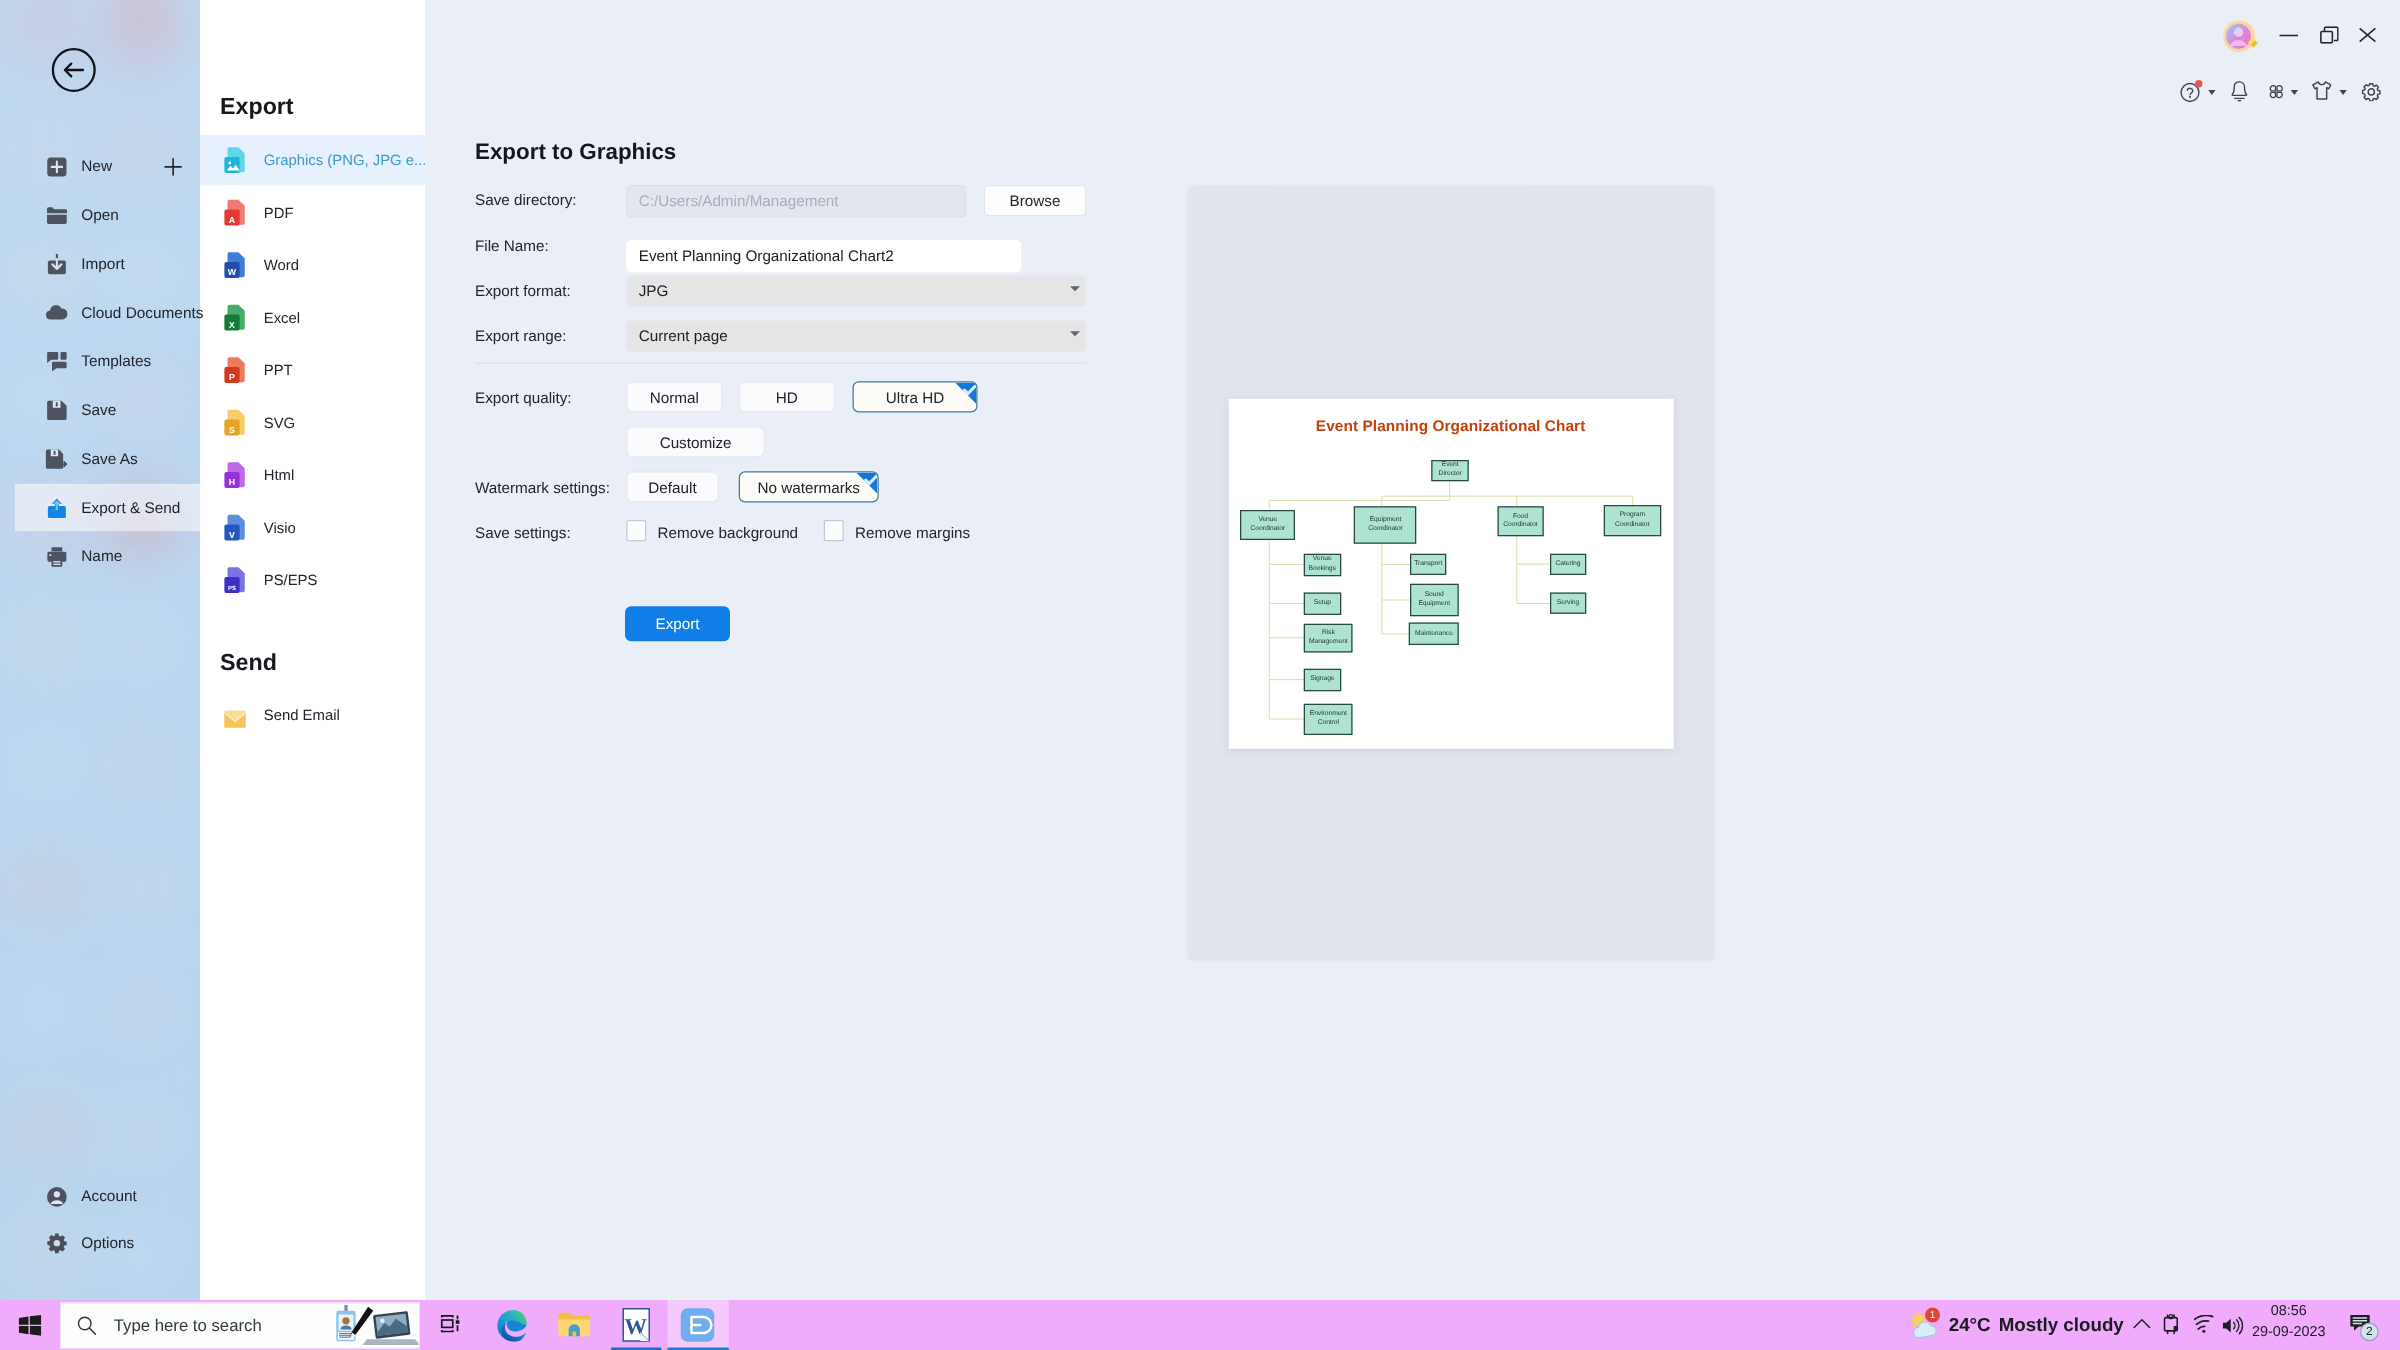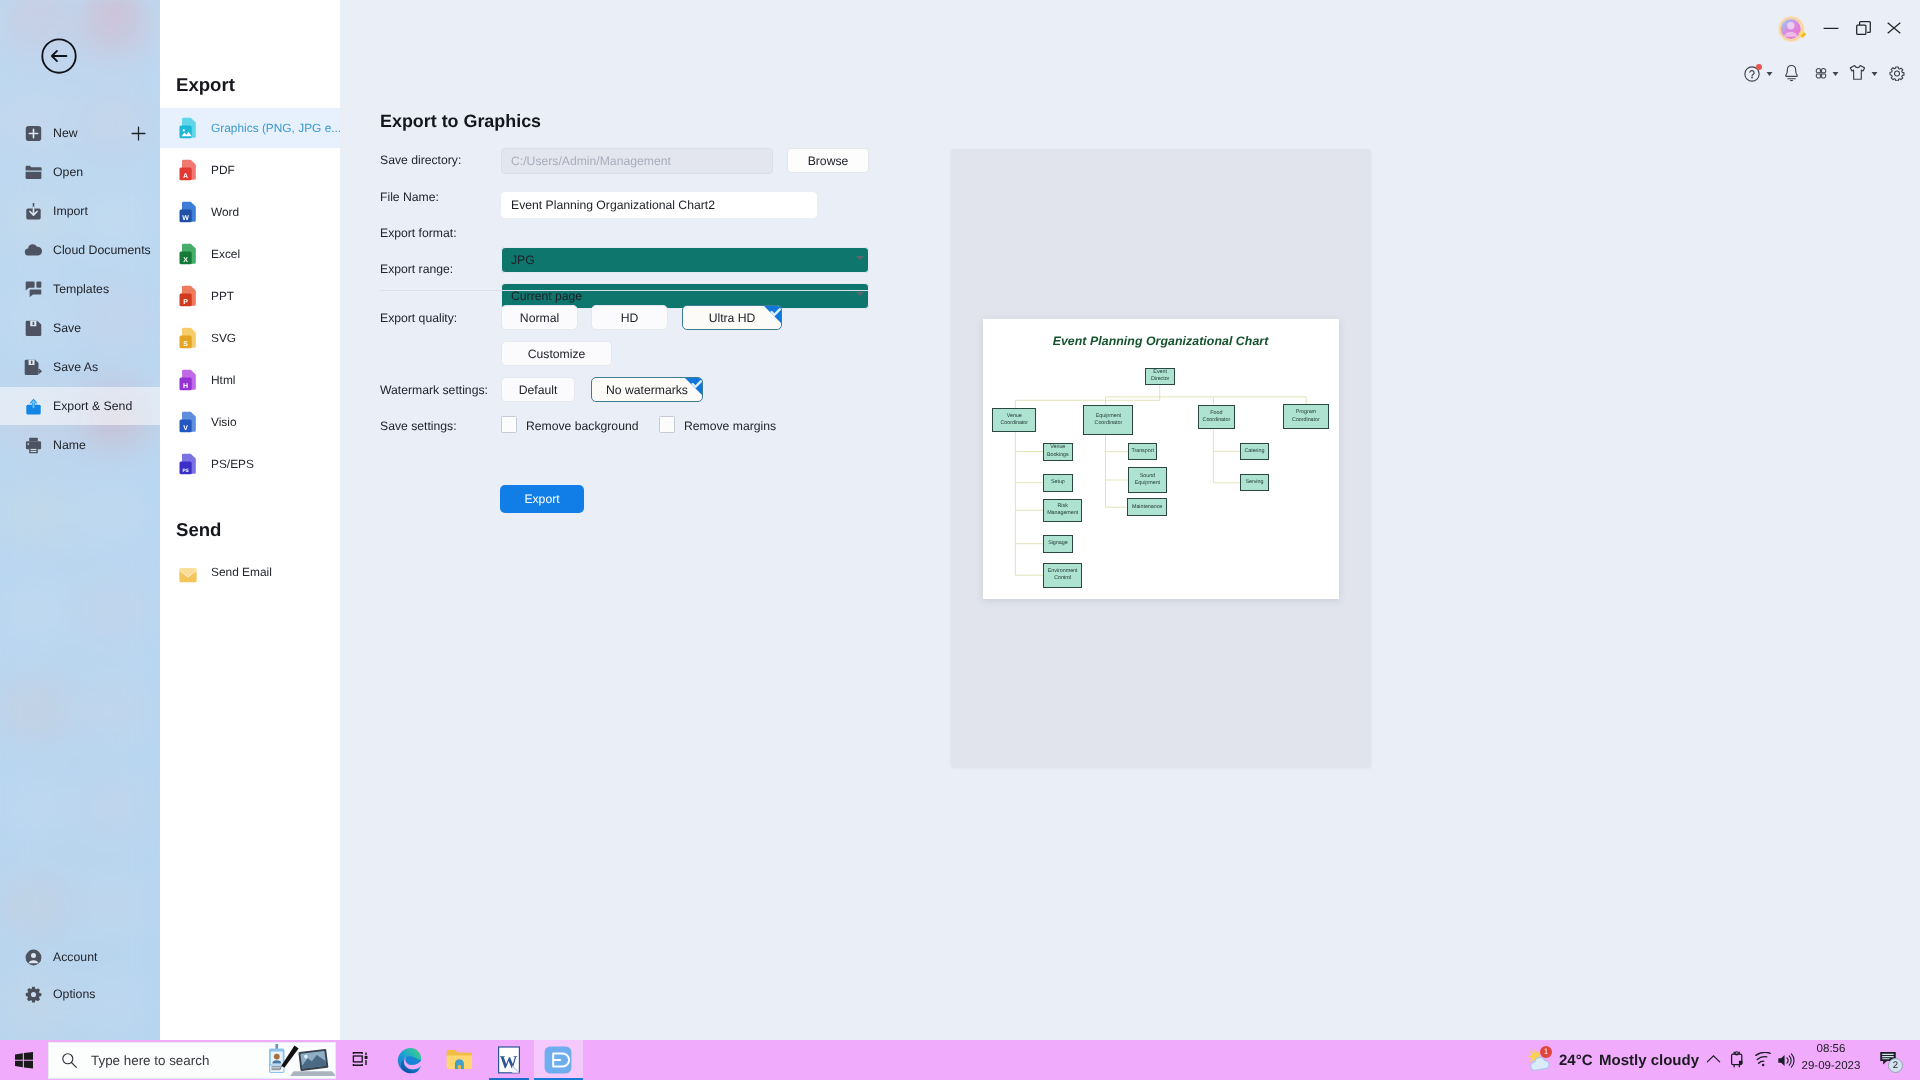--- a/index.html
+++ b/index.html
@@ -31,43 +31,43 @@
      border-radius:4px; padding:1.5px 6px 2.5px; font-size:11.6px; font-weight:bold; vertical-align:0px;}
   .wbtn { position:absolute; line-height:0; cursor:default; }
   .avatar { position:absolute; left:1777px; top:14px; width:30px; height:30px; line-height:0; }
   .tb-icons { position:absolute; left:0; top:0; width:1920px; height:120px; }
   .tbi { position:absolute; line-height:0; }
   .reddot { position:absolute; left:11.5px; top:-2.5px; width:6.5px; height:6.5px; border-radius:50%;
      background:#e4564e; }
 
   
   #backbtn { position:absolute; left:41px; top:38px; width:36px; height:36px; line-height:0; }
-  .bs-item { position:absolute; left:0; width:168px; height:38px; display:flex; align-items:center; }
+  .bs-item { position:absolute; left:12px; width:168px; height:38px; display:flex; align-items:center; }
   .bs-item .ico { width:20px; height:20px; margin-left:23px; line-height:0; display:flex; align-items:center; justify-content:center;}
   .bs-item .lbl { margin-left:10px; font-size:12.3px; color:#21242b; white-space:nowrap;}
   .bs-item.active { background:rgba(255,255,255,0.52); }
   #plusnew { position:absolute; left:130px; top:125px; width:17px; height:17px; line-height:0; }
 
   
   .lp-head { position:absolute; left:176px; font-size:18.6px; font-weight:bold; color:#16181d; }
   .lp-item { position:absolute; left:160px; width:180px; height:40px; display:flex; align-items:center; }
   .lp-item.active { background:#e7f1fd; }
   .lp-item .fico { margin-left:19px; width:18px; height:22px; position:relative; line-height:0; }
   .lp-item .lbl { margin-left:14px; font-size:11.9px; color:#22252c; white-space:nowrap; }
   .lp-item.active .lbl { color:#3b9ad0; }
 
   
   .pnl-title { position:absolute; left:380px; top:111px; font-size:17.9px; font-weight:bold; color:#14161b; }
   .flabel { position:absolute; font-size:12.2px; color:#21242b; }
   .finput { position:absolute; height:26px; border-radius:4px; font-size:12.2px; display:flex; align-items:center;
      padding-left:9px; }
   .finput.ro { background:#e4e6ef; color:#a8acbb; border:1px solid #dcdfe9; }
   .finput.w { background:#ffffff; color:#1b1e25; border:1px solid #ffffff; }
-  .fselect { position:absolute; height:26px; border-radius:4px; background:#0f766e; border:1px solid #e7e9f1;
-     font-size:12.2px; color:#1b1e25; display:flex; align-items:center; padding-left:9px;margin-top:27px; }
+  .fselect { position:absolute; height:26px; border-radius:4px; background:#e5e5e5; border:1px solid #e7e9f1;
+     font-size:12.2px; color:#1b1e25; display:flex; align-items:center; padding-left:9px; }
   .fselect .arr { position:absolute; right:4px; top:8.2px; width:0;height:0;
      border-left:4.2px solid transparent;border-right:4.2px solid transparent;border-top:4.4px solid #5f6474; }
   .btn-browse { position:absolute; left:787px; top:148px; width:82px; height:25px; background:#fdfdfe;
      border:1px solid #e3e5ed; border-radius:4px; font-size:12.2px; color:#20232a; display:flex;
      align-items:center; justify-content:center; }
   .divider { position:absolute; left:380px; top:290px; width:489px; height:1px; background:#dcdee8; }
   .chip { position:absolute; height:25px; border-radius:5px; background:#fbfbfd; border:1px solid #e6e8f0;
      font-size:12.2px; color:#20232a; display:flex; align-items:center; justify-content:center; overflow:hidden;}
   .chip.sel { border:1px solid #3d7d93; background:#fcfbf7; }
   .chip .corner { position:absolute; right:0; top:0; width:17px; height:17px; line-height:0; }
@@ -75,21 +75,21 @@
   .cbl { position:absolute; font-size:12.2px; color:#21242b; }
   .btn-export { position:absolute; left:500px; top:485px; width:84px; height:28px; background:#117ee8;
      border-radius:5px; color:#fff; font-size:12.2px; display:flex; align-items:center; justify-content:center; }
 
   
   #prevwrap { position:absolute; left:951px; top:149px; width:420px; height:618px; background:#e1e4ec;
      border-radius:3px; box-shadow:0 1px 3px rgba(80,90,120,.10); }
   #page { position:absolute; left:31.5px; top:170px; width:356px; height:279.5px; background:#fff;
      box-shadow:0 2px 7px rgba(90,100,130,.17); }
   .chtitle { position:absolute; left:0; top:14.5px; width:100%; text-align:center; font-weight:bold;
-     font-size:12.3px; color:#14532d; letter-spacing:0.07px;font-style:italic;}
+     font-size:12.3px; color:#c2410c; letter-spacing:0.07px;}
   .node { position:absolute; background:#aee3d2; border:0.8px solid #2b4743; display:flex; align-items:center;
      justify-content:center; text-align:center; font-size:5.4px; color:#1f3431; line-height:1.35;
      letter-spacing:-.05px; }
 
   
   #taskbar { position:absolute; left:0; top:1040px; width:1920px; height:40px; background:#f0abfc; }
   .tk { position:absolute; display:flex; align-items:center; justify-content:center; }
   #searchbox { position:absolute; left:48px; top:1.5px; width:288px; height:37px; background:#fcfdfd;
      border:1px solid #e7eaee; display:flex; align-items:center; overflow:hidden; }
   #searchbox .sicon { margin-left:12px; line-height:0; }

